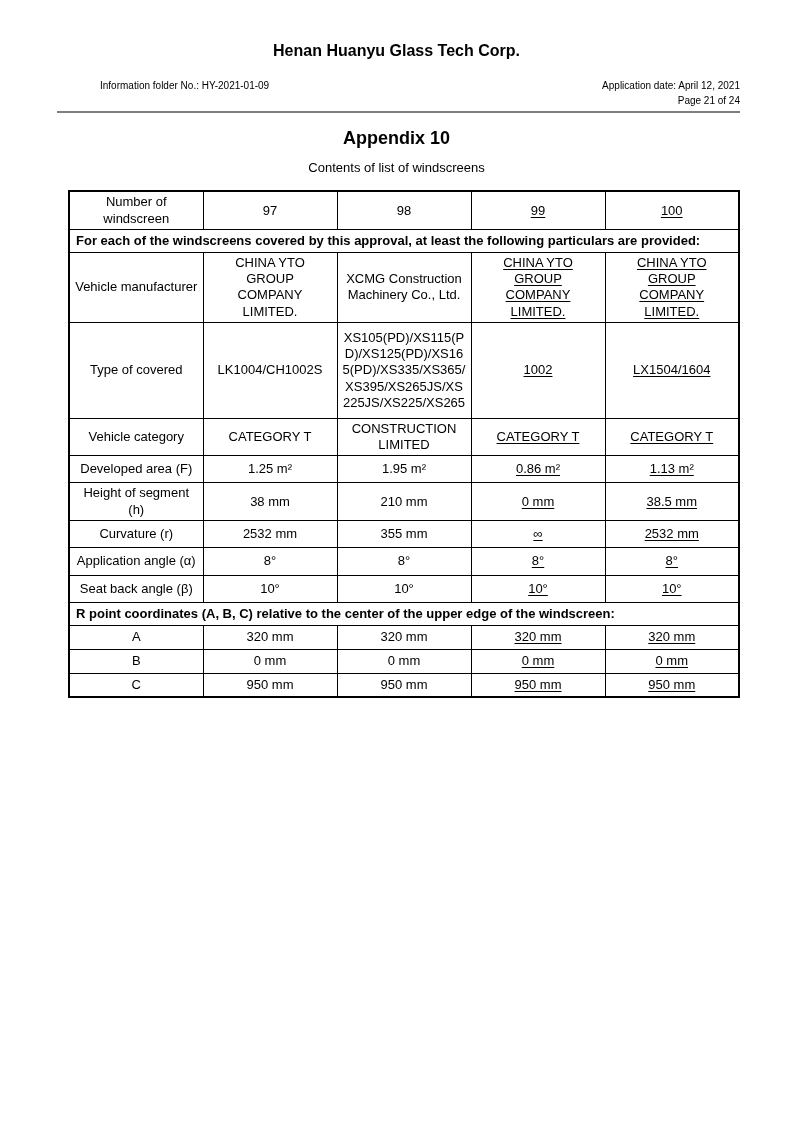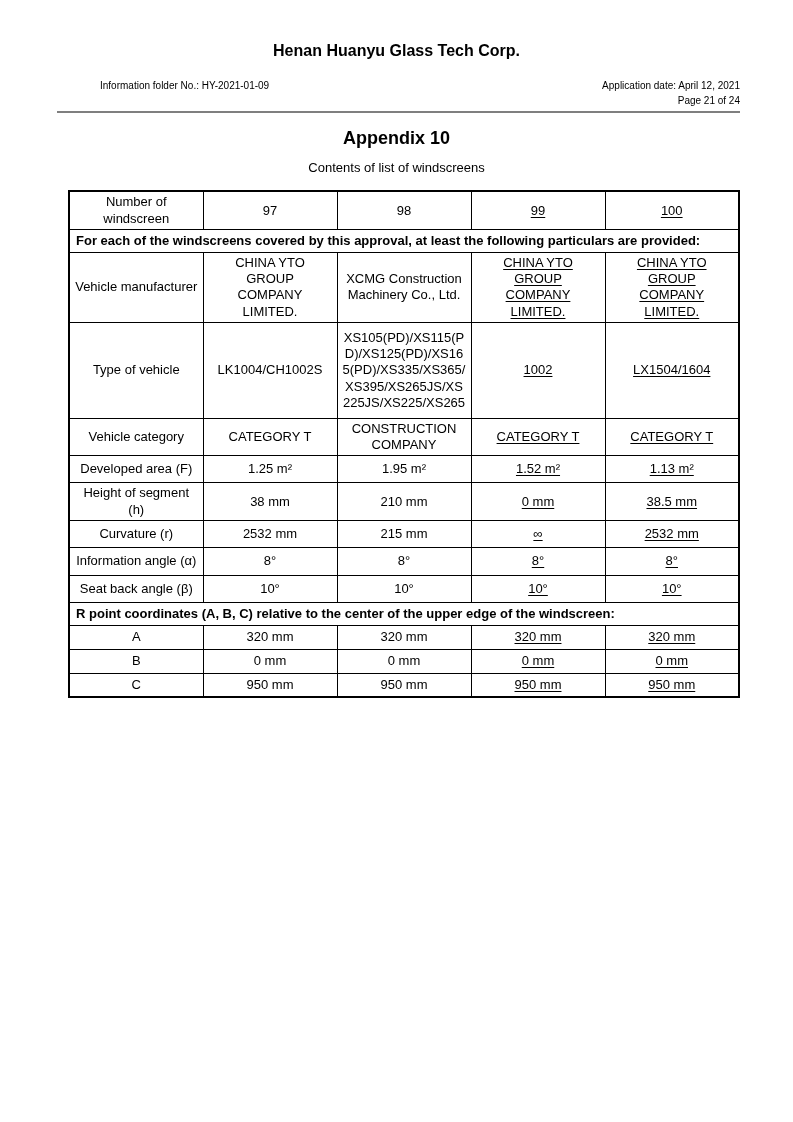--- a/index.html
+++ b/index.html
@@ -144,56 +144,56 @@
         <td>CHINA YTO
 GROUP
 COMPANY
 LIMITED.</td>
         <td>CHINA YTO
 GROUP
 COMPANY
 LIMITED.</td>
       </tr>
       <tr class="rh-96">
-        <td>Type of vehicle</td>
+        <td>Type of covered</td>
         <td>LK1004/CH1002S</td>
         <td>XS105(PD)/XS115(PD)/XS125(PD)/XS165(PD)/XS335/XS365/XS395/XS265JS/XS225JS/XS225/XS265</td>
         <td>1002</td>
         <td>LX1504/1604</td>
       </tr>
       <tr class="rh-28">
         <td>Vehicle category</td>
         <td>CATEGORY T</td>
-        <td>CONSTRUCTION COMPANY</td>
+        <td>CONSTRUCTION LIMITED</td>
         <td>CATEGORY T</td>
         <td>CATEGORY T</td>
       </tr>
       <tr class="rh-27">
         <td>Developed area (F)</td>
         <td>1.25 m²</td>
         <td>1.95 m²</td>
-        <td>1.52 m²</td>
+        <td>0.86 m²</td>
         <td>1.13 m²</td>
       </tr>
       <tr class="rh-28">
         <td>Height of segment (h)</td>
         <td>38 mm</td>
         <td>210 mm</td>
         <td>0 mm</td>
         <td>38.5 mm</td>
       </tr>
       <tr class="rh-27">
         <td>Curvature (r)</td>
         <td>2532 mm</td>
-        <td>215 mm</td>
+        <td>355 mm</td>
         <td>∞</td>
         <td>2532 mm</td>
       </tr>
       <tr class="rh-28">
-        <td>Information angle (α)</td>
+        <td>Application angle (α)</td>
         <td>8°</td>
         <td>8°</td>
         <td>8°</td>
         <td>8°</td>
       </tr>
       <tr class="rh-27">
         <td>Seat back angle (β)</td>
         <td>10°</td>
         <td>10°</td>
         <td>10°</td>

